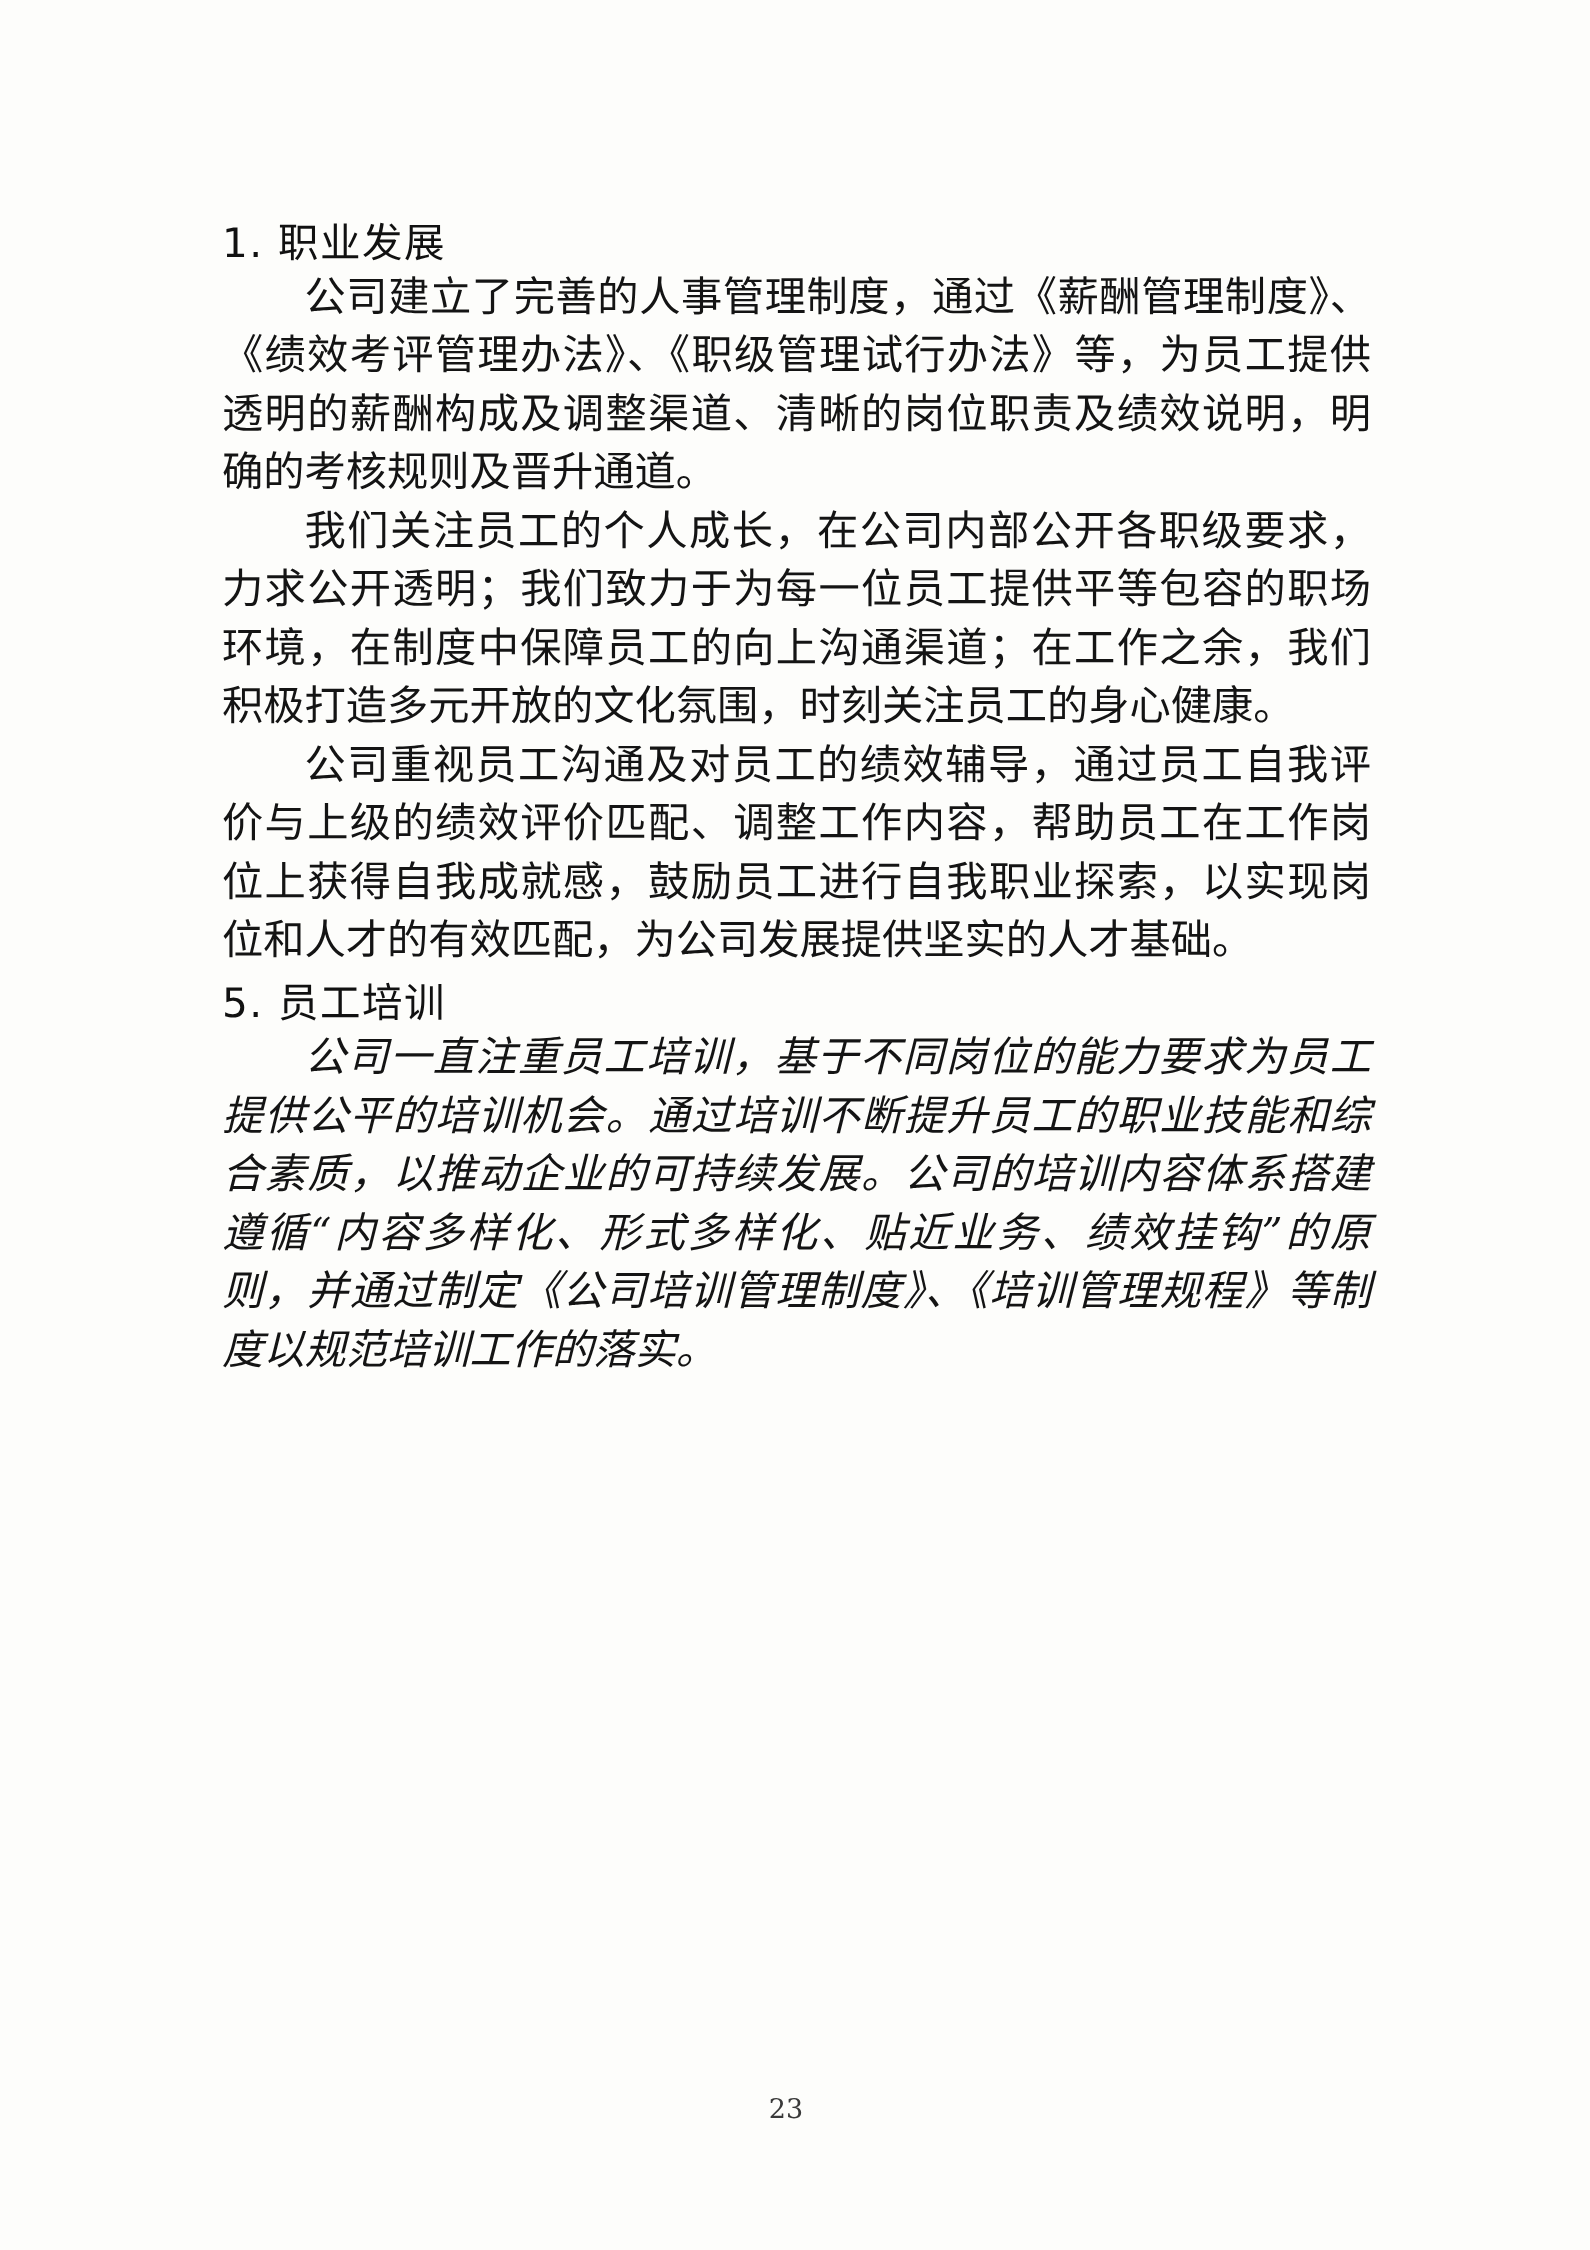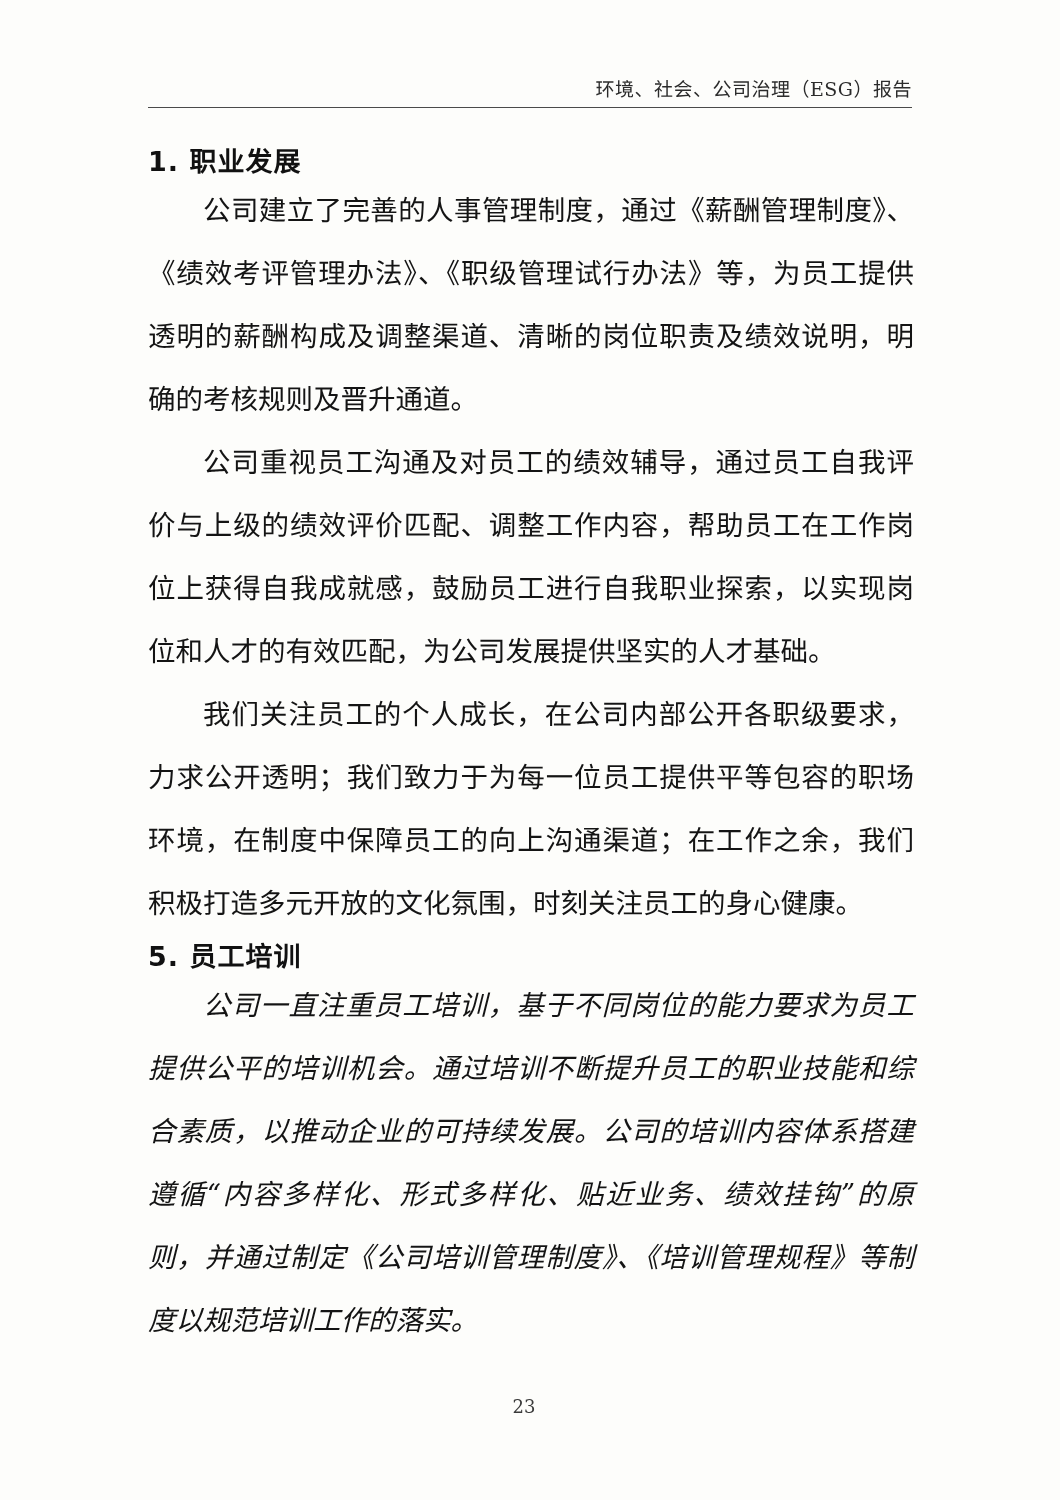--- a/index.html
+++ b/index.html
@@ -51,32 +51,32 @@
   .content {
     position: absolute;
     left: 148px;
     top: 140px;
     width: 766px;
   }
 
   h2.section-heading {
     font-family: "DejaVu Sans", "Liberation Sans", sans-serif;
     font-size: 27px;
-    font-weight: bold;
+    font-weight: normal;
     letter-spacing: 1px;
     margin: 0;
     padding: 0;
     color: #111;
   }
   .heading-1 { margin-top: 14px; }
   .heading-2 { margin-top: 42px; }
 
   p.para {
     font-size: 27.5px;
-    line-height: 63px;
+    line-height: 39px;
     margin: 0;
     text-indent: 2em;
     text-align: justify;
     text-justify: inter-ideograph;
     color: #141414;
     letter-spacing: 0px;
   }
   .para-first { margin-top: 22px; }
   .para-next  { margin-top: 0px; }
   .para-after-heading { margin-top: 30px; font-style: italic; }
@@ -93,34 +93,30 @@
     font-family: "DejaVu Serif", "Liberation Serif", serif;
     font-size: 18px;
     color: #3a3a3a;
   }
 </style>
 </head>
 <body>
 
 <div class="page">
 
-  <div class="header">
-    <div class="header-text">环境、社会、公司治理（ESG）报告</div>
-    <div class="header-rule"></div>
-  </div>
 
   <div class="content">
 
     <h2 class="section-heading heading-1">1. 职业发展</h2>
 
     <p class="para para-first">公司建立了完善的人事管理制度，通过《薪酬管理制度》、《绩效考评管理办法》、《职级管理试行办法》等，为员工提供透明的薪酬构成及调整渠道、清晰的岗位职责及绩效说明，明确的考核规则及晋升通道。</p>
 
+    <p class="para para-next">我们关注员工的个人成长，在公司内部公开各职级要求，力求公开透明；我们致力于为每一位员工提供平等包容的职场环境，在制度中保障员工的向上沟通渠道；在工作之余，我们积极打造多元开放的文化氛围，时刻关注员工的身心健康。</p>
+
     <p class="para para-next">公司重视员工沟通及对员工的绩效辅导，通过员工自我评价与上级的绩效评价匹配、调整工作内容，帮助员工在工作岗位上获得自我成就感，鼓励员工进行自我职业探索，以实现岗位和人才的有效匹配，为公司发展提供坚实的人才基础。</p>
-
-    <p class="para para-next">我们关注员工的个人成长，在公司内部公开各职级要求，力求公开透明；我们致力于为每一位员工提供平等包容的职场环境，在制度中保障员工的向上沟通渠道；在工作之余，我们积极打造多元开放的文化氛围，时刻关注员工的身心健康。</p>
 
     <h2 class="section-heading heading-2">5. 员工培训</h2>
 
     <p class="para para-after-heading">公司一直注重员工培训，基于不同岗位的能力要求为员工提供公平的培训机会。通过培训不断提升员工的职业技能和综合素质，以推动企业的可持续发展。公司的培训内容体系搭建遵循“内容多样化、形式多样化、贴近业务、绩效挂钩”的原则，并通过制定《公司培训管理制度》、《培训管理规程》等制度以规范培训工作的落实。</p>
 
   </div>
 
   <div class="footer">
     <span class="page-number">23</span>
   </div>

